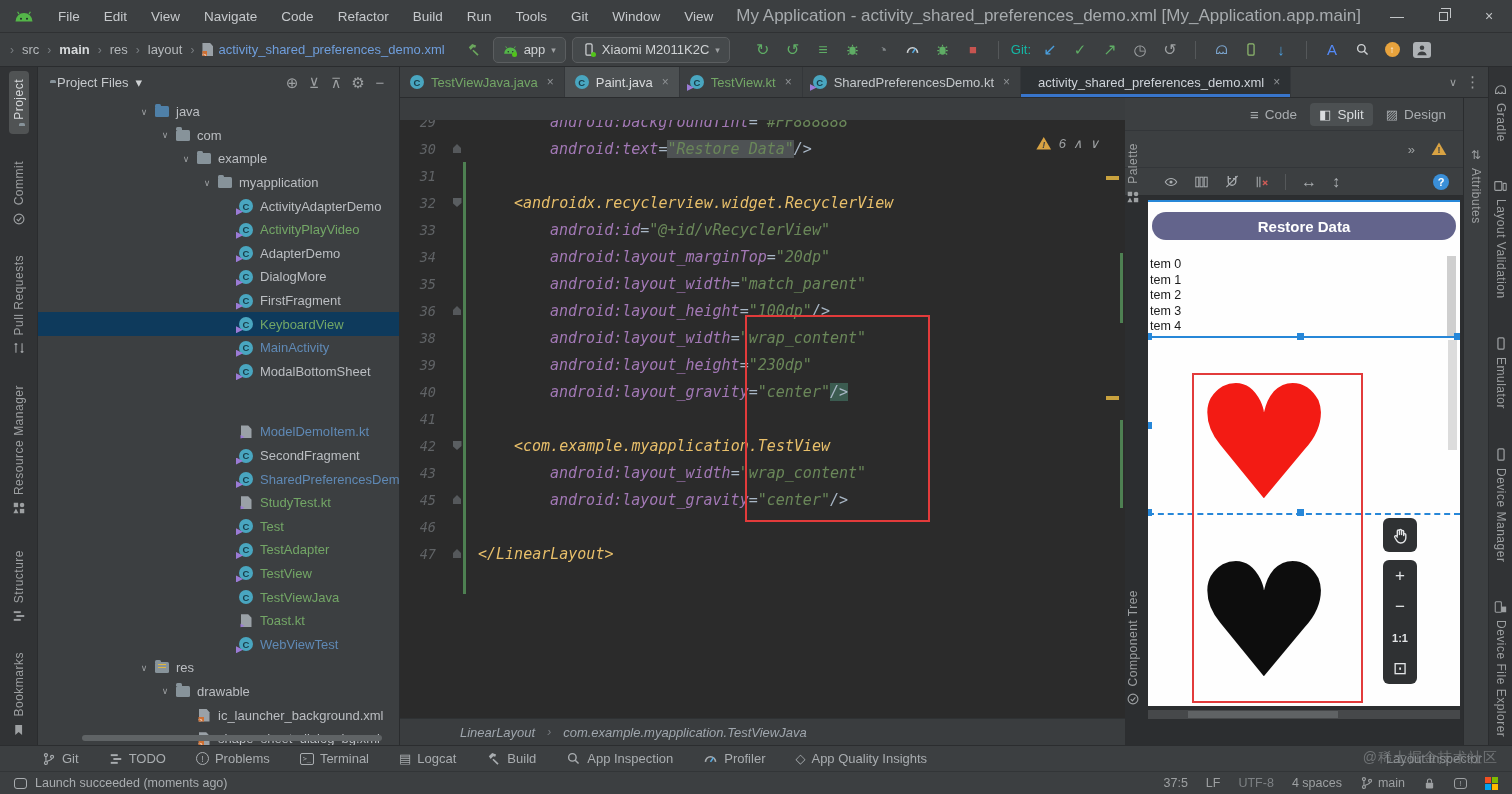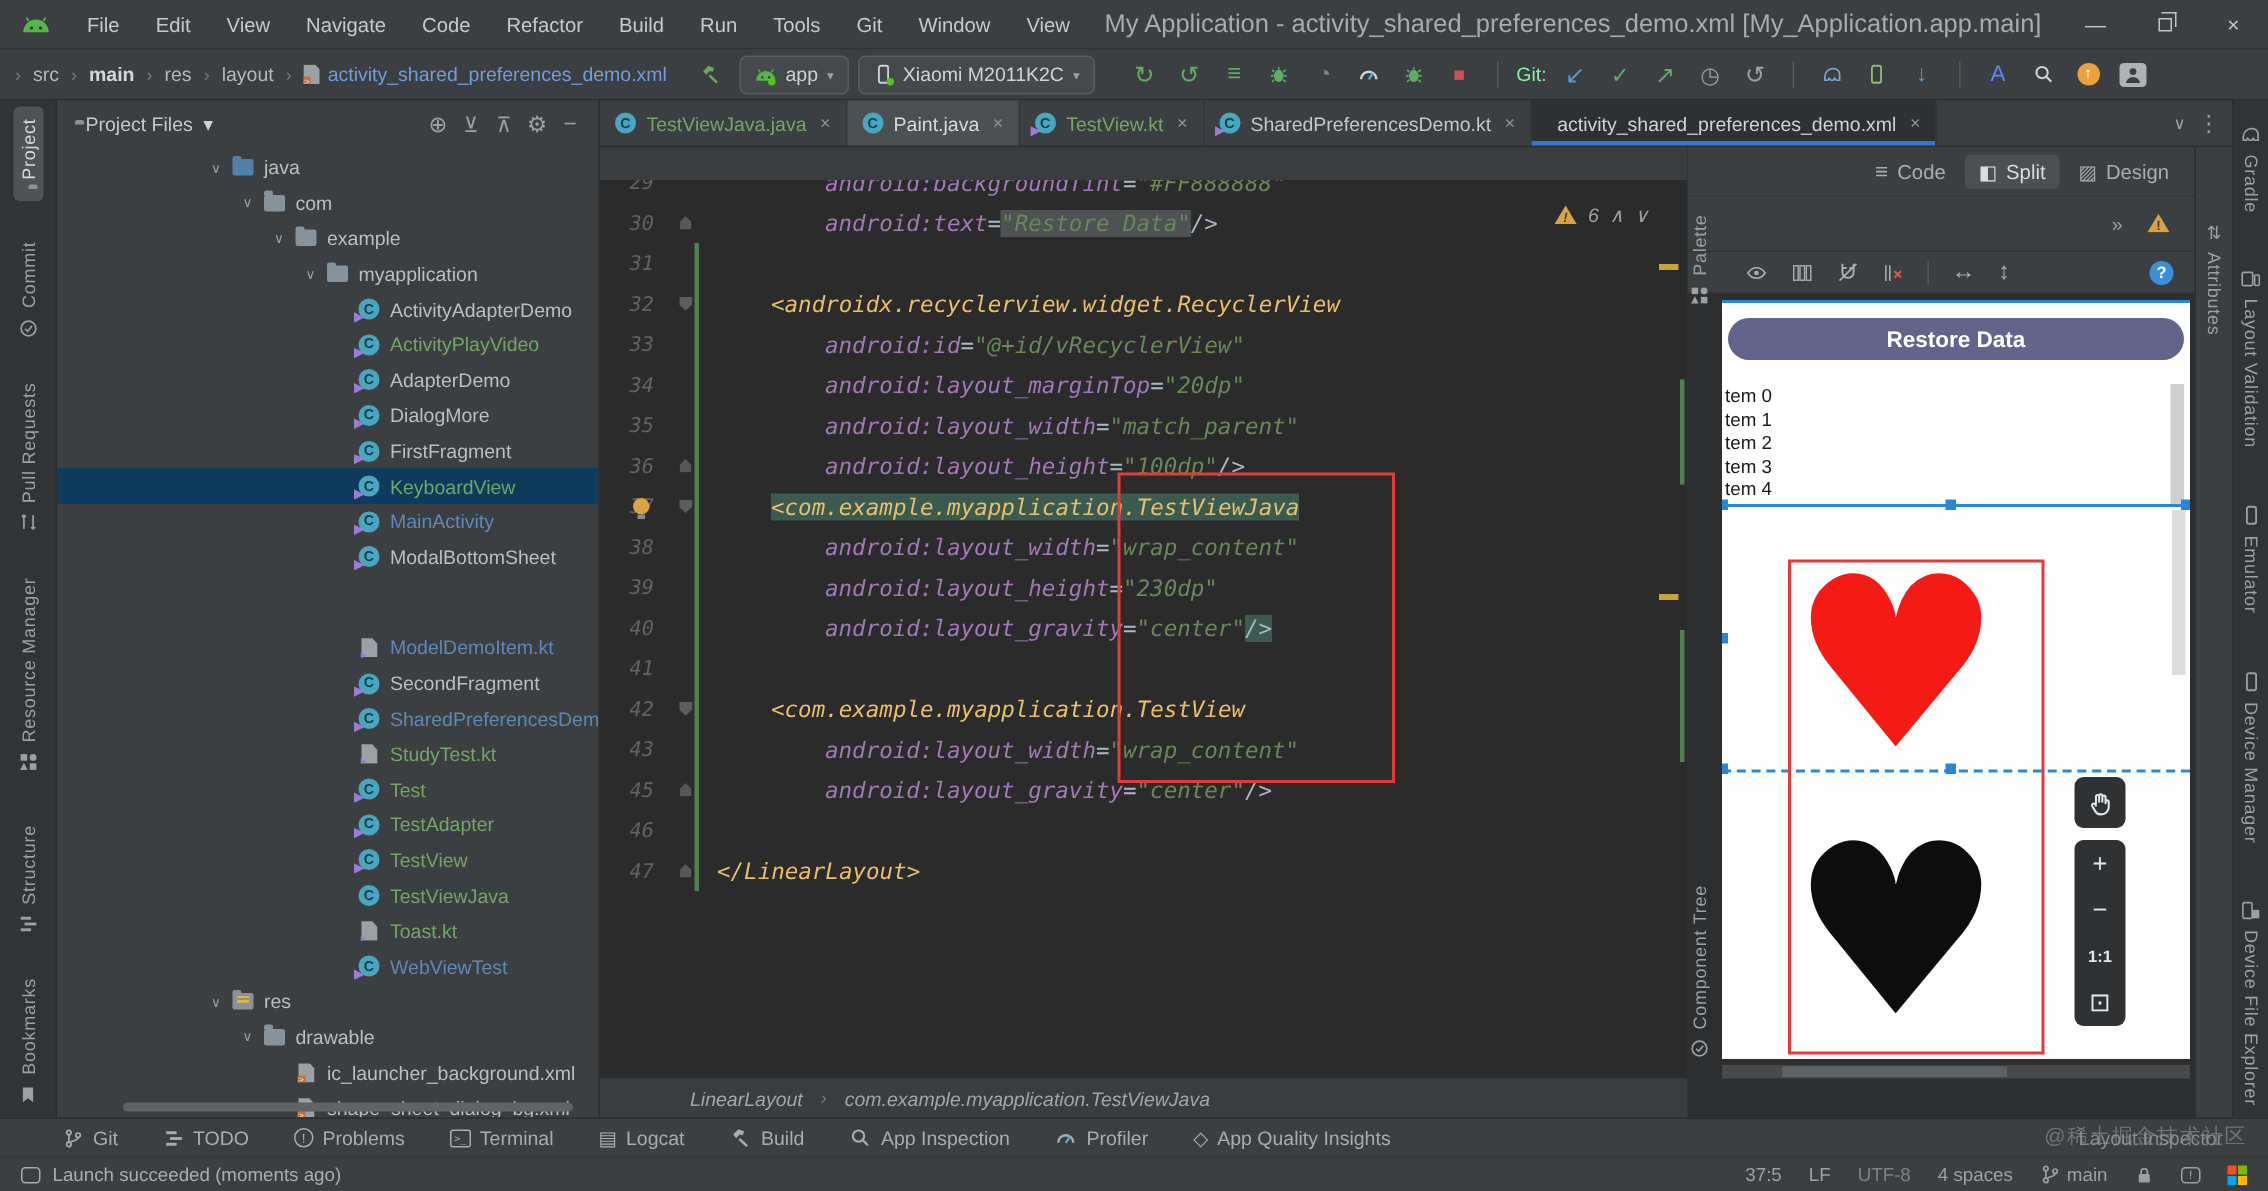--- a/index.html
+++ b/index.html
@@ -325,21 +325,21 @@
               <ellipse cx="8" cy="9.2" rx="3.4" ry="4.4" fill="currentColor"></ellipse>
               <path d="M8 4.6V3M4.8 6.2 3.2 5M11.2 6.2 13 5M4.4 9.2H2.4M13.6 9.2h-2M4.8 12 3.2 13.4M11.2 12 13 13.4" stroke="currentColor" stroke-width="1.2" fill="none"></path>
             </svg>
           </span>
         </span>
         <span class="nav-ic">
           <span class="glyph" style="color: rgb(199, 84, 80); font-size: 13px;">■</span>
         </span>
       </span>
       <span class="nav-sep"></span>
-      <span style="color:#86efac">Git:</span>
+      <span style="color:#14b8a6">Git:</span>
       <span style="display:flex;align-items:center;gap:4px">
         <span class="nav-ic">
           <span class="glyph" style="color: rgb(74, 158, 221); font-size: 16px;">↙</span>
         </span>
         <span class="nav-ic">
           <span class="glyph" style="color: rgb(95, 173, 101); font-size: 15px;">✓</span>
         </span>
         <span class="nav-ic">
           <span class="glyph" style="color: rgb(95, 173, 101); font-size: 16px;">↗</span>
         </span>
@@ -727,21 +727,20 @@
             <div class="top-band"></div>
             <div class="code-lines">
                 <div class="code-line"><span class="lnum">29</span><span class="gut"></span><span style="padding-left: 72px;"><span class="tok-a">android:backgroundTint</span><span class="tok-p">=</span><span class="tok-v">"#FF888888"</span></span></div>
                 <div class="code-line"><span class="lnum">30</span><span class="gut"><span class="fold-end"></span></span><span style="padding-left: 72px;"><span class="tok-a">android:text</span><span class="tok-p">=</span><span class="tok-v hl-box">"Restore Data"</span><span class="tok-p">/&gt;</span></span></div>
                 <div class="code-line"><span class="lnum">31</span><span class="gut"></span><span style="padding-left: 0px;"></span></div>
                 <div class="code-line"><span class="lnum">32</span><span class="gut"><span class="fold-start"></span></span><span style="padding-left: 36px;"><span class="tok-t">&lt;androidx.recyclerview.widget.RecyclerView</span></span></div>
                 <div class="code-line"><span class="lnum">33</span><span class="gut"></span><span style="padding-left: 72px;"><span class="tok-a">android:id</span><span class="tok-p">=</span><span class="tok-v">"@+id/vRecyclerView"</span></span></div>
                 <div class="code-line"><span class="lnum">34</span><span class="gut"></span><span style="padding-left: 72px;"><span class="tok-a">android:layout_marginTop</span><span class="tok-p">=</span><span class="tok-v">"20dp"</span></span></div>
                 <div class="code-line"><span class="lnum">35</span><span class="gut"></span><span style="padding-left: 72px;"><span class="tok-a">android:layout_width</span><span class="tok-p">=</span><span class="tok-v">"match_parent"</span></span></div>
                 <div class="code-line"><span class="lnum">36</span><span class="gut"><span class="fold-end"></span></span><span style="padding-left: 72px;"><span class="tok-a">android:layout_height</span><span class="tok-p">=</span><span class="tok-v">"100dp"</span><span class="tok-p">/&gt;</span></span></div>
-                <div class="code-line"><span class="lnum">37</span><span class="gut"><span class="fold-start"></span><span class="bulb"></span></span><span style="padding-left: 36px;"><span class="tok-t hl-sel">&lt;com.example.myapplication.TestViewJava</span></span></div>
                 <div class="code-line"><span class="lnum">38</span><span class="gut"></span><span style="padding-left: 72px;"><span class="tok-a">android:layout_width</span><span class="tok-p">=</span><span class="tok-v">"wrap_content"</span></span></div>
                 <div class="code-line"><span class="lnum">39</span><span class="gut"></span><span style="padding-left: 72px;"><span class="tok-a">android:layout_height</span><span class="tok-p">=</span><span class="tok-v">"230dp"</span></span></div>
                 <div class="code-line"><span class="lnum">40</span><span class="gut"></span><span style="padding-left: 72px;"><span class="tok-a">android:layout_gravity</span><span class="tok-p">=</span><span class="tok-v">"center"</span><span class="tok-p hl-sel">/&gt;</span></span></div>
                 <div class="code-line"><span class="lnum">41</span><span class="gut"></span><span style="padding-left: 0px;"></span></div>
                 <div class="code-line"><span class="lnum">42</span><span class="gut"><span class="fold-start"></span></span><span style="padding-left: 36px;"><span class="tok-t">&lt;com.example.myapplication.TestView</span></span></div>
                 <div class="code-line"><span class="lnum">43</span><span class="gut"></span><span style="padding-left: 72px;"><span class="tok-a">android:layout_width</span><span class="tok-p">=</span><span class="tok-v">"wrap_content"</span></span></div>
                 <div class="code-line"><span class="lnum">45</span><span class="gut"><span class="fold-end"></span></span><span style="padding-left: 72px;"><span class="tok-a">android:layout_gravity</span><span class="tok-p">=</span><span class="tok-v">"center"</span><span class="tok-p">/&gt;</span></span></div>
                 <div class="code-line"><span class="lnum">46</span><span class="gut"></span><span style="padding-left: 0px;"></span></div>
                 <div class="code-line"><span class="lnum">47</span><span class="gut"><span class="fold-end"></span></span><span style="padding-left: 0px;"><span class="tok-t">&lt;/LinearLayout&gt;</span></span></div>
               </div>

